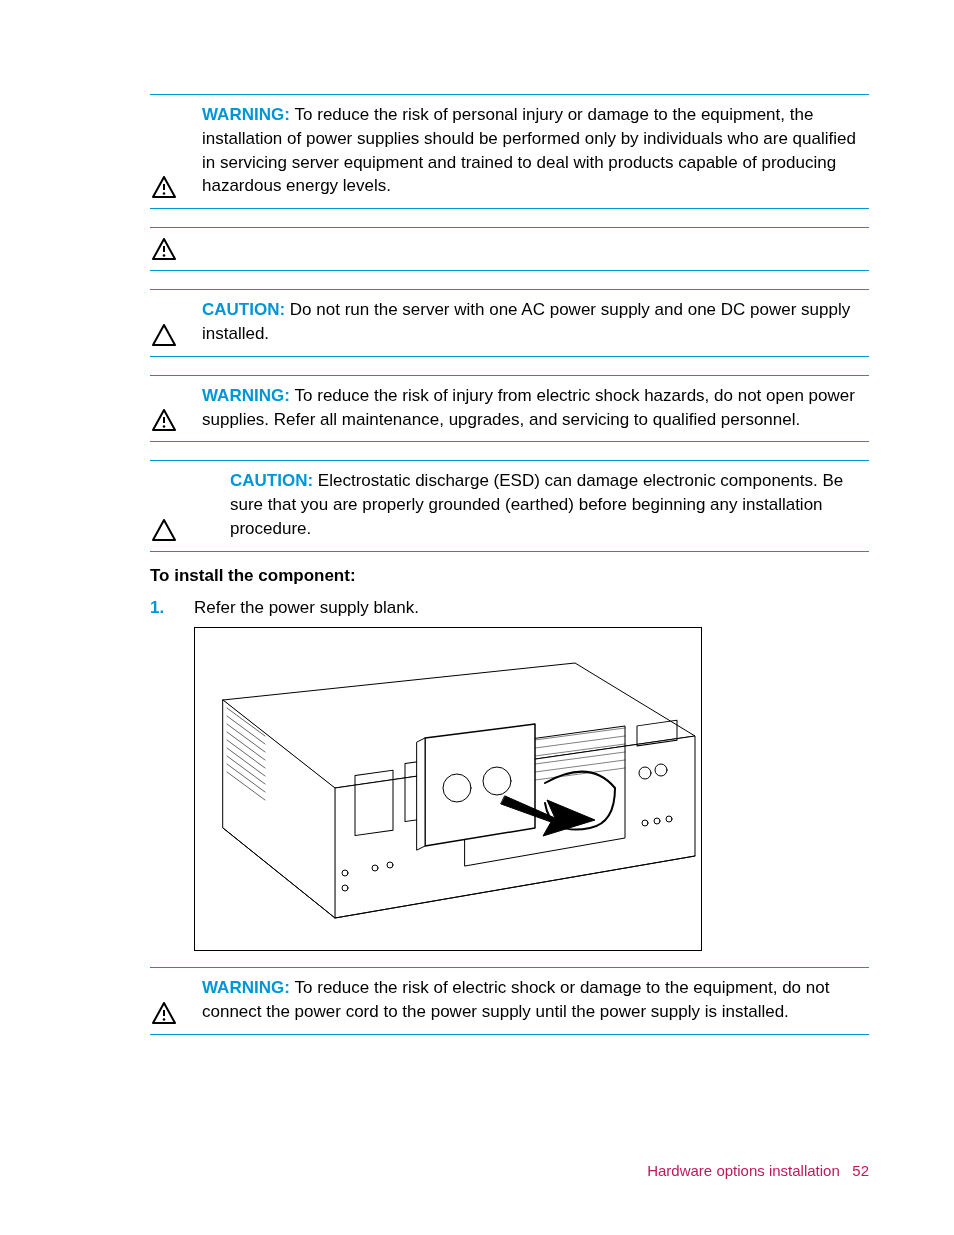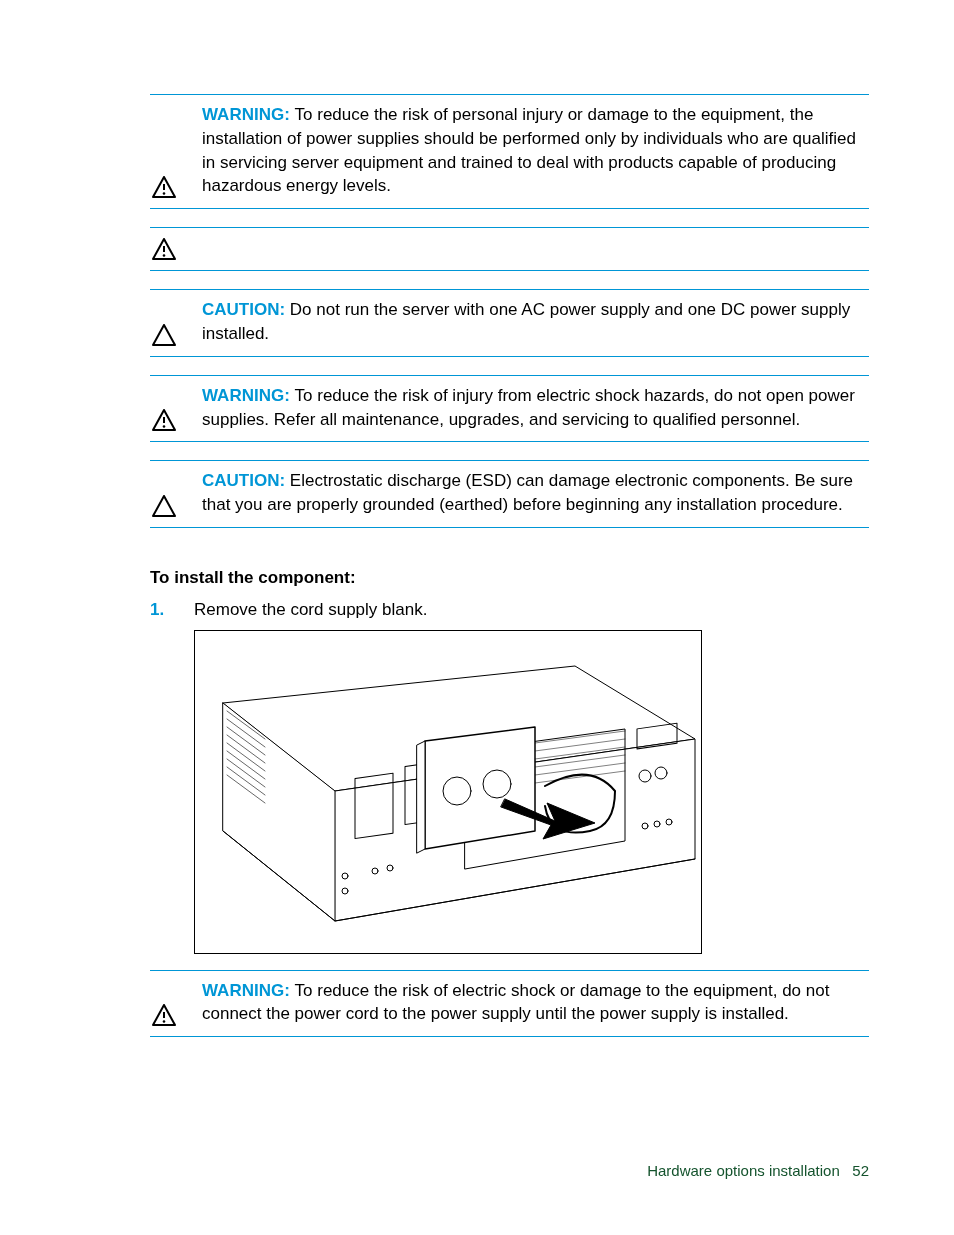--- a/index.html
+++ b/index.html
@@ -17,21 +17,21 @@
     padding: 94px 85px 0 150px;
   }
   .callout {
     border-top: 1.5px solid #0096d6;
     border-bottom: 1.5px solid #0096d6;
     padding: 8px 0 10px 0;
     margin-bottom: 18px;
     display: flex;
     align-items: flex-end;
   }
-  .callout.last { margin-bottom: 38px; }
+  .callout.last { margin-bottom: 12px; gap: 28px; }
   .callout .icon {
     width: 26px;
     margin: 2px 24px 0 2px;
     flex: 0 0 auto;
   }
   .callout .text {
     flex: 1;
   }
   .label-warn { color: #0096d6; font-weight: bold; }
   .instr-intro { margin: 0 0 8px 0; font-size: 17px; font-weight: bold; }
@@ -53,21 +53,21 @@
     margin: 4px 0 16px 44px;
     background: #fff;
     position: relative;
     overflow: hidden;
   }
   .footer {
     position: absolute;
     bottom: 54px;
     right: 85px;
     font-size: 15px;
-    color: #14532d;
+    color: #be185d;
   }
   svg { display: block; }
 </style>
 </head>
 <body>
 
 <div class="content">
 
   <div class="callout">
     <span class="icon">
@@ -124,21 +124,21 @@
     </span>
     <span class="text">
       <span class="label-warn">CAUTION:</span>&nbsp;<span>Electrostatic discharge (ESD) can damage electronic components. Be sure that you are properly grounded (earthed) before beginning any installation procedure.</span>
     </span>
   </div>
 
   <p class="instr-intro">To install the component:</p>
 
   <div class="ol-step">
     <span class="ol-num">1.</span>
-    <span>Remove the cord supply blank.</span>
+    <span>Refer the power supply blank.</span>
   </div>
 
   <div class="diagram">
     <svg viewBox="0 0 508 324" width="508" height="324">
 
       <g stroke="#000" stroke-width="1" fill="none" stroke-linejoin="round" stroke-linecap="round">
 
         <path d="M28 72 L380 35 L500 108 L140 160 Z" fill="#fff"></path>
 
         <path d="M140 160 L500 108 L500 228 L140 290 Z" fill="#fff"></path>

